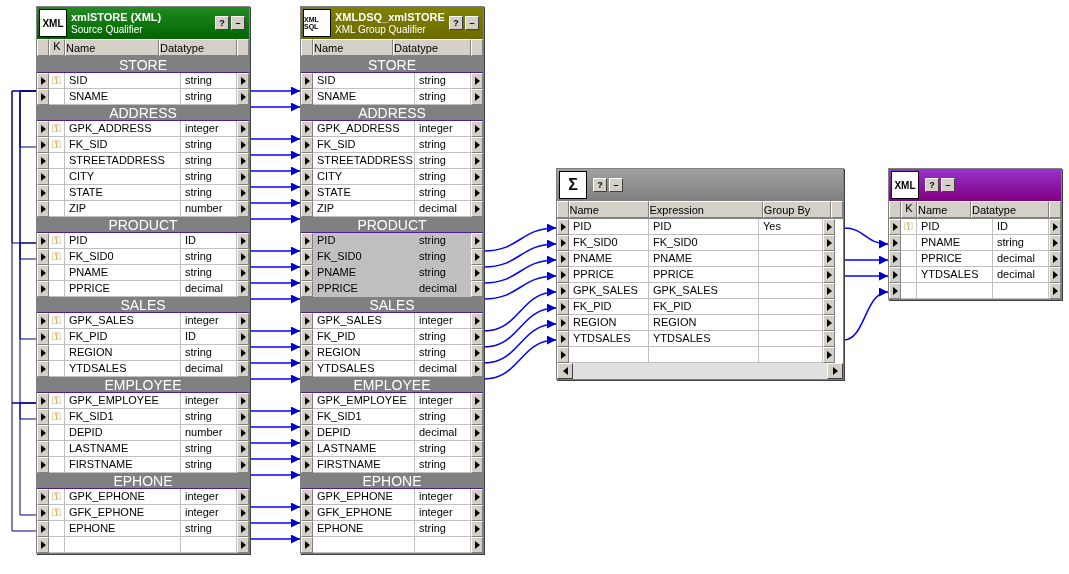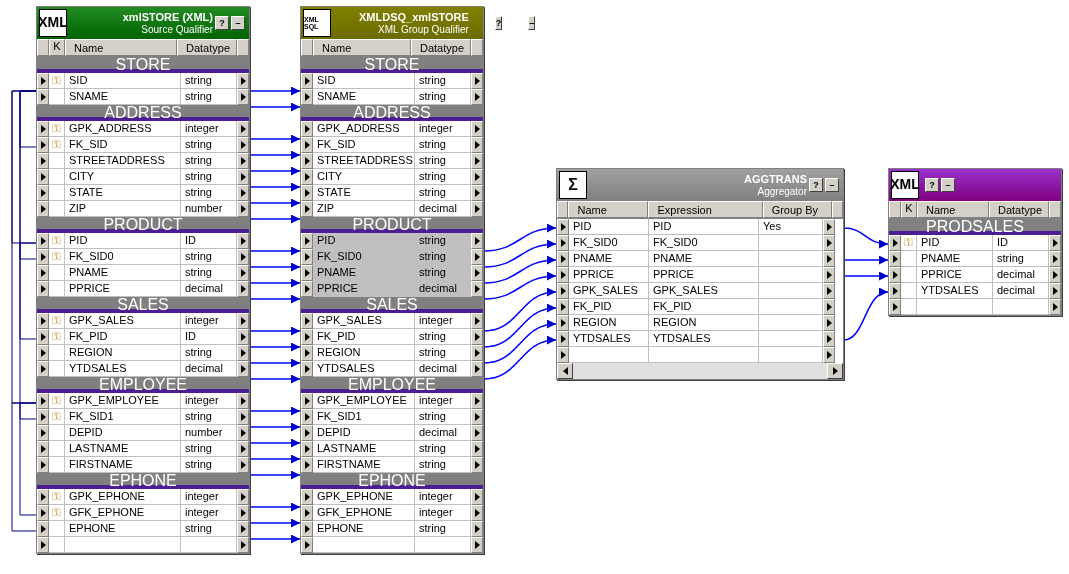--- a/index.html
+++ b/index.html
@@ -30,60 +30,60 @@
     line-height: 1.1;
   }
   .panel-title .icon {
     width: 28px;
     height: 28px;
     background: #fff;
     margin-right: 4px;
     display: flex;
     align-items: center;
     justify-content: center;
-    font-size: 14px;
+    font-size: 10px;
     font-weight: bold;
     color: #000;
     border: 1px solid #000;
     flex-shrink: 0;
   }
-  .panel-title .title-text { flex: 1; text-align: right; }
+  .panel-title .title-text { flex: 1; }
   .panel-title .title-sub { font-weight: normal; font-size: 10px; display:block; }
   .panel-title .ctrl { width:14px; height:14px; background:#d4d0c8; border:1px solid #fff; border-right-color:#404040; border-bottom-color:#404040; margin-left:2px; font-size:9px; text-align:center; line-height:12px; color:#000;}
   .title-green { background: linear-gradient(to bottom, #228b22, #006400); }
-  .title-olive { background: linear-gradient(to bottom, #808000, #6b6b00); gap: 24px; }
+  .title-olive { background: linear-gradient(to bottom, #808000, #6b6b00); }
   .title-grey  { background: linear-gradient(to bottom, #a0a0a0, #808080); }
   .title-purple{ background: linear-gradient(to bottom, #9932cc, #800080); }
   .col-header {
     display: flex;
     background: #d4d0c8;
     border-bottom: 1px solid #808080;
     height: 18px;
   }
   .col-header > div {
     border: 1px solid #fff;
     border-right-color: #808080;
     border-bottom-color: #808080;
-    padding: 2px 8px;
+    padding: 2px 0;
     font-size: 11px;
   }
   .port-col { width: 12px; padding:0 !important; }
   .key-col  { width: 16px; padding:0 !important; text-align:center; }
   .name-col { flex: 1; }
-  .type-col { width: 60px; }
+  .type-col { width: 78px; }
   .expr-col { width: 120px; }
   .gb-col   { width: 72px; }
   .group-row {
     background: #808080;
     color: #fff;
     text-align: center;
-    font-size: 16px;
+    font-size: 14px;
     height: 16px;
     line-height: 16px;
-    border-bottom: 4px solid #4c1d95;
+    border-bottom: 1px solid #4c1d95;
   }
   .data-row {
     display: flex;
     height: 16px;
     background: #fff;
   }
   .data-row.shaded { background: #c0c0c0; }
   .data-row > div {
     border-right: 1px solid #c0c0c0;
     border-bottom: 1px solid #c0c0c0;
@@ -759,24 +759,20 @@
         <div class="port-cell">
           <div class="tri"></div>
         </div>
       </div>
     </div>
 </div>
 
 <div class="panel" id="p3" style="left:556px; top:168px; width:288px;">
   <div class="panel-title title-grey">
     <div class="icon" style="font-size:16px;">Σ</div>
-    <div class="title-text">
-      <span>AGGTRANS</span>
-      <span class="title-sub">Aggregator</span>
-    </div>
     <div class="ctrl">?</div>
     <div class="ctrl">–</div>
   </div>
   <div class="col-header">
     <div class="port-col"></div>
     <div class="name-col" style="flex:0 0 80px;">Name</div>
     <div class="expr-col">Expression</div>
     <div class="gb-col">Group By</div>
     <div class="port-col"></div>
   </div>
@@ -899,21 +895,20 @@
     <div class="ctrl">–</div>
   </div>
   <div class="col-header">
     <div class="port-col"></div>
     <div class="key-col">K</div>
     <div class="name-col">Name</div>
     <div class="type-col">Datatype</div>
     <div class="port-col"></div>
   </div>
   <div class="body-rows" id="p4-body">
-      <div class="group-row">PRODSALES</div>
       <div class="data-row">
         <div class="port-cell">
           <div class="tri"></div>
         </div>
         <div class="key-cell"><span class="key-gold">⚿</span></div>
         <div class="name-cell">PID</div>
         <div class="type-cell">ID</div>
         <div class="port-cell">
           <div class="tri"></div>
         </div>

